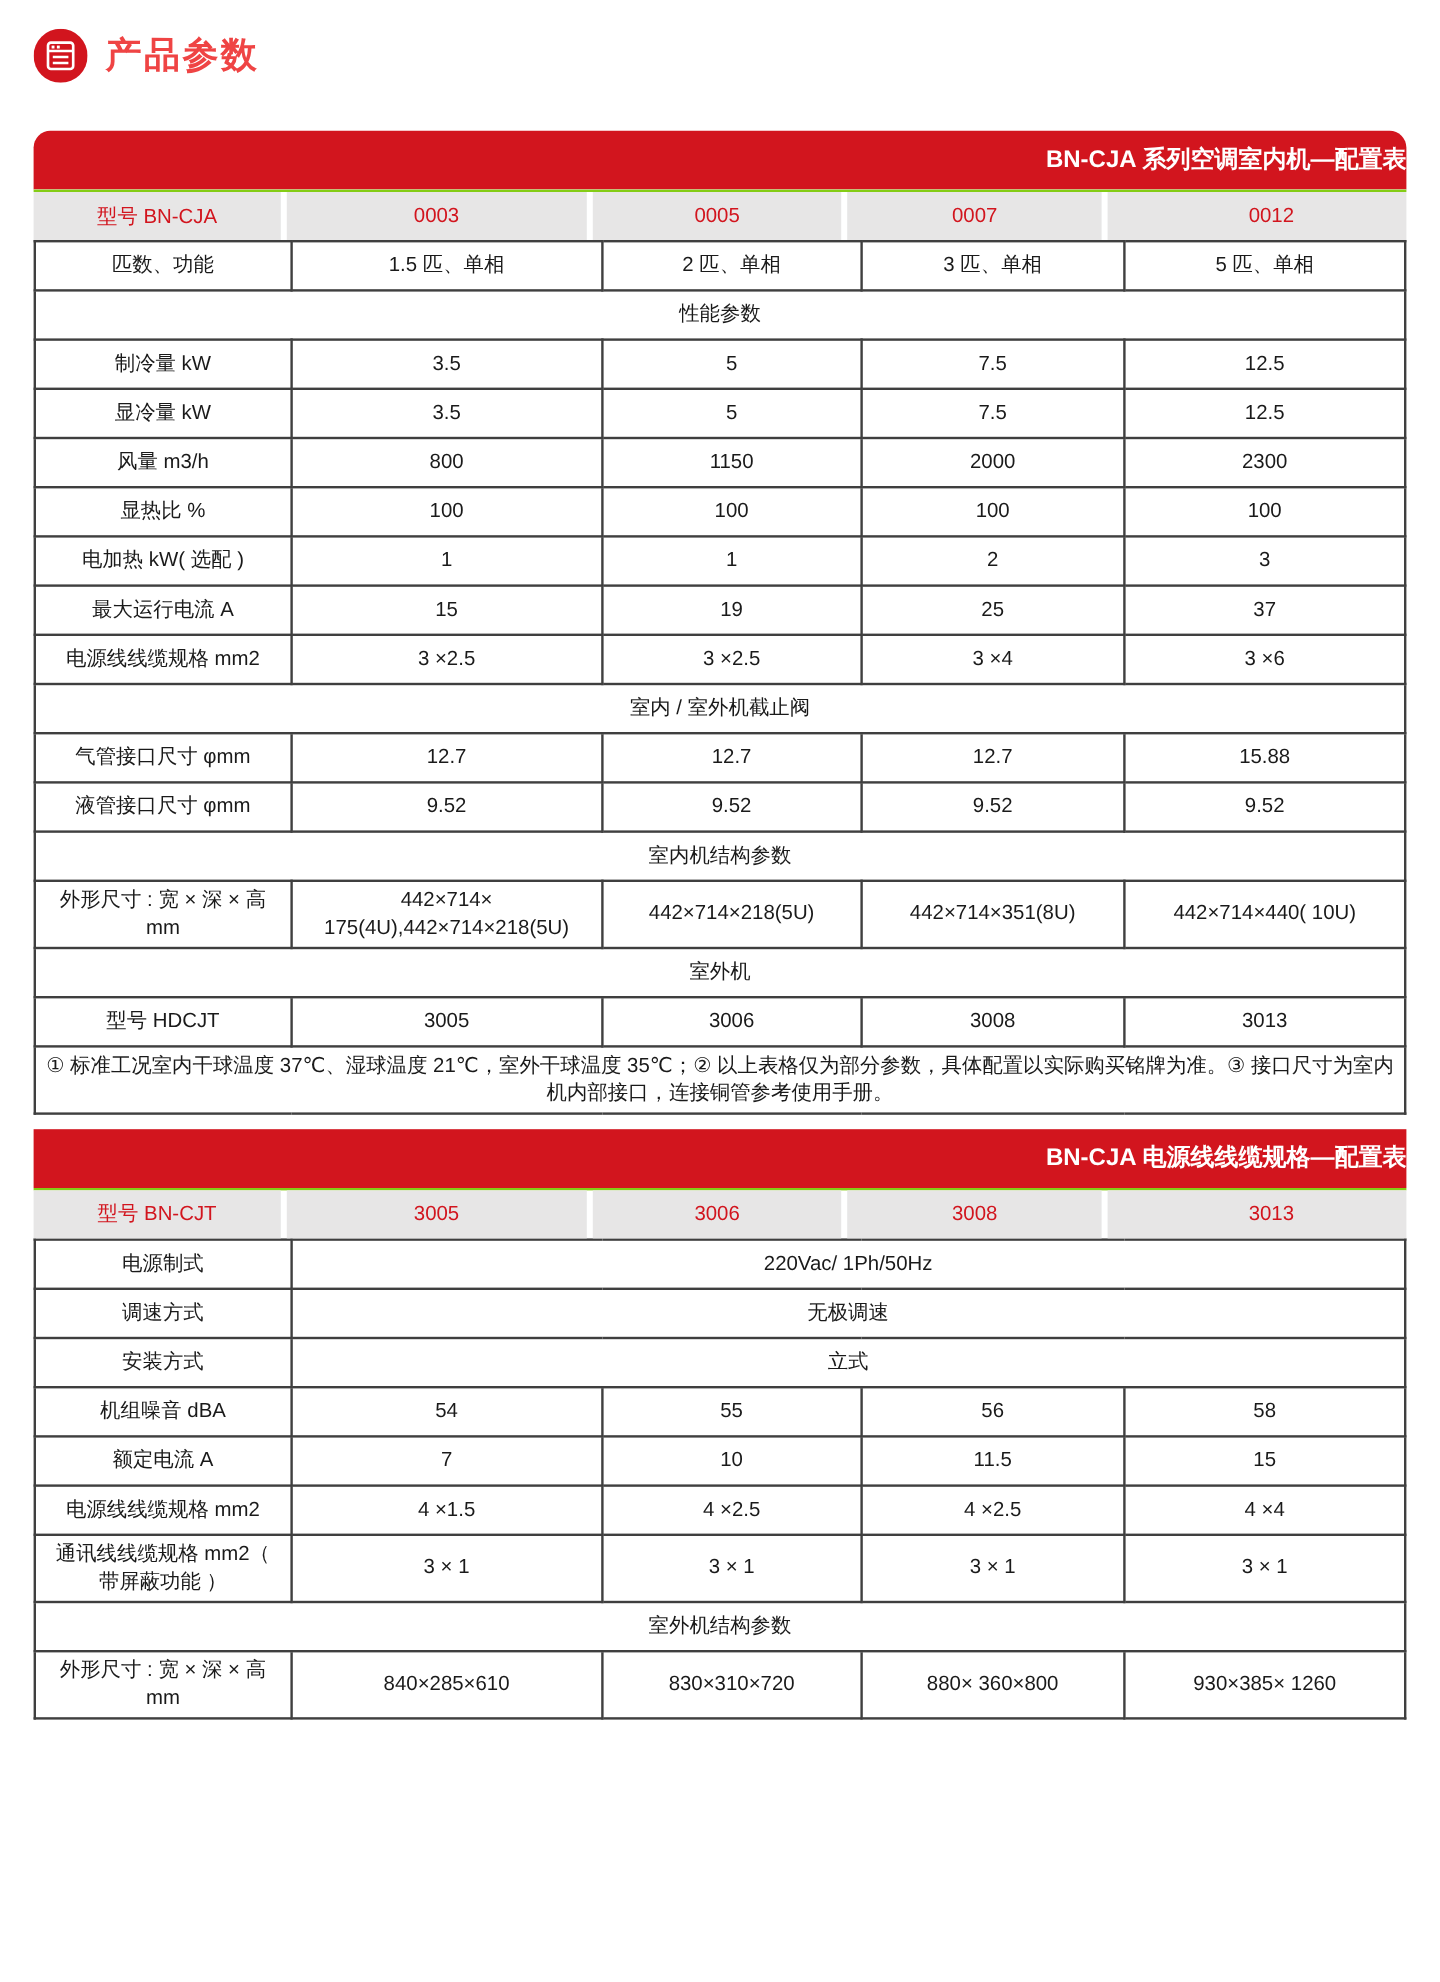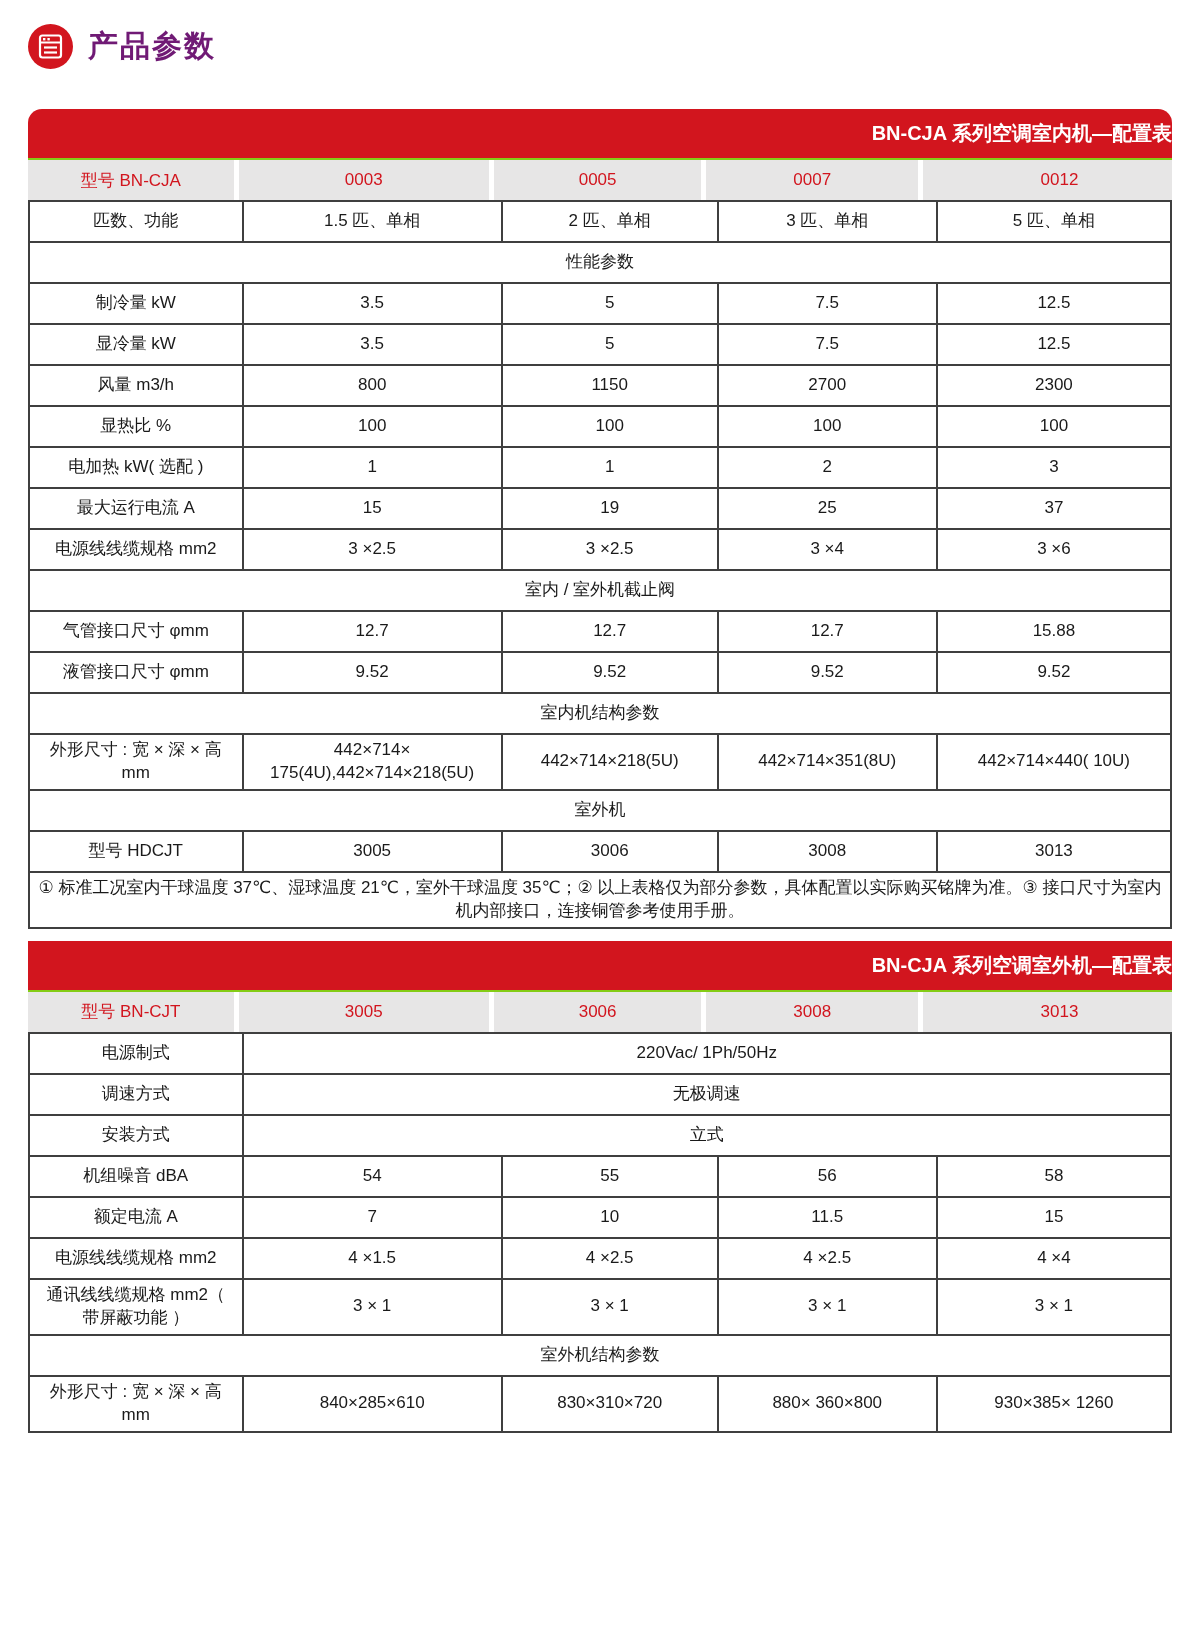--- a/index.html
+++ b/index.html
@@ -10,21 +10,21 @@
     background: #ffffff;
     font-family: "Liberation Sans", "DejaVu Sans", sans-serif;
     color: #1a1a1a;
     overflow: hidden;
   }
   .page { padding: 20px 28px 0 28px; }
 
   
   .page-header { display: flex; align-items: center; gap: 15px; margin: 4px 0 40px 0; }
   .icon-circle { width: 45px; height: 45px; flex: 0 0 45px; }
-  .page-title { color: #701a75; font-size: 30px; font-weight: bold; letter-spacing: 2px; }
+  .page-title { color: #ef4444; font-size: 30px; font-weight: bold; letter-spacing: 2px; }
 
   
   .spec-block { width: 1144px; }
   .table-title {
     background: #d2151e; color: #ffffff; text-align: right;
     font-size: 20px; font-weight: bold;
     height: 49px; line-height: 49px;
   }
   .rounded-top { border-radius: 14px 14px 0 0; }
 
@@ -114,21 +114,21 @@
           <td>显冷量 kW</td>
           <td>3.5</td>
           <td>5</td>
           <td>7.5</td>
           <td>12.5</td>
         </tr>
         <tr>
           <td>风量 m3/h</td>
           <td>800</td>
           <td>1150</td>
-          <td>2700</td>
+          <td>2000</td>
           <td>2300</td>
         </tr>
         <tr>
           <td>显热比 %</td>
           <td>100</td>
           <td>100</td>
           <td>100</td>
           <td>100</td>
         </tr>
         <tr>
@@ -192,21 +192,21 @@
         <tr>
           <td colspan="5" class="note">① 标准工况室内干球温度 37℃、湿球温度 21℃，室外干球温度 35℃；② 以上表格仅为部分参数，具体配置以实际购买铭牌为准。③ 接口尺寸为室内机内部接口，连接铜管参考使用手册。</td>
         </tr>
       </tbody>
     </table>
   </div>
 
   <div class="gap-between"></div>
 
   <div class="spec-block">
-    <div class="table-title">BN-CJA 系列空调室外机—配置表</div>
+    <div class="table-title">BN-CJA 电源线线缆规格—配置表</div>
 
     <div class="model-row">
       <div class="model-cell mc1">型号 BN-CJT</div>
       <div class="model-cell mc2">3005</div>
       <div class="model-cell mc3">3006</div>
       <div class="model-cell mc4">3008</div>
       <div class="model-cell mc5">3013</div>
     </div>
 
     <table class="grid">

